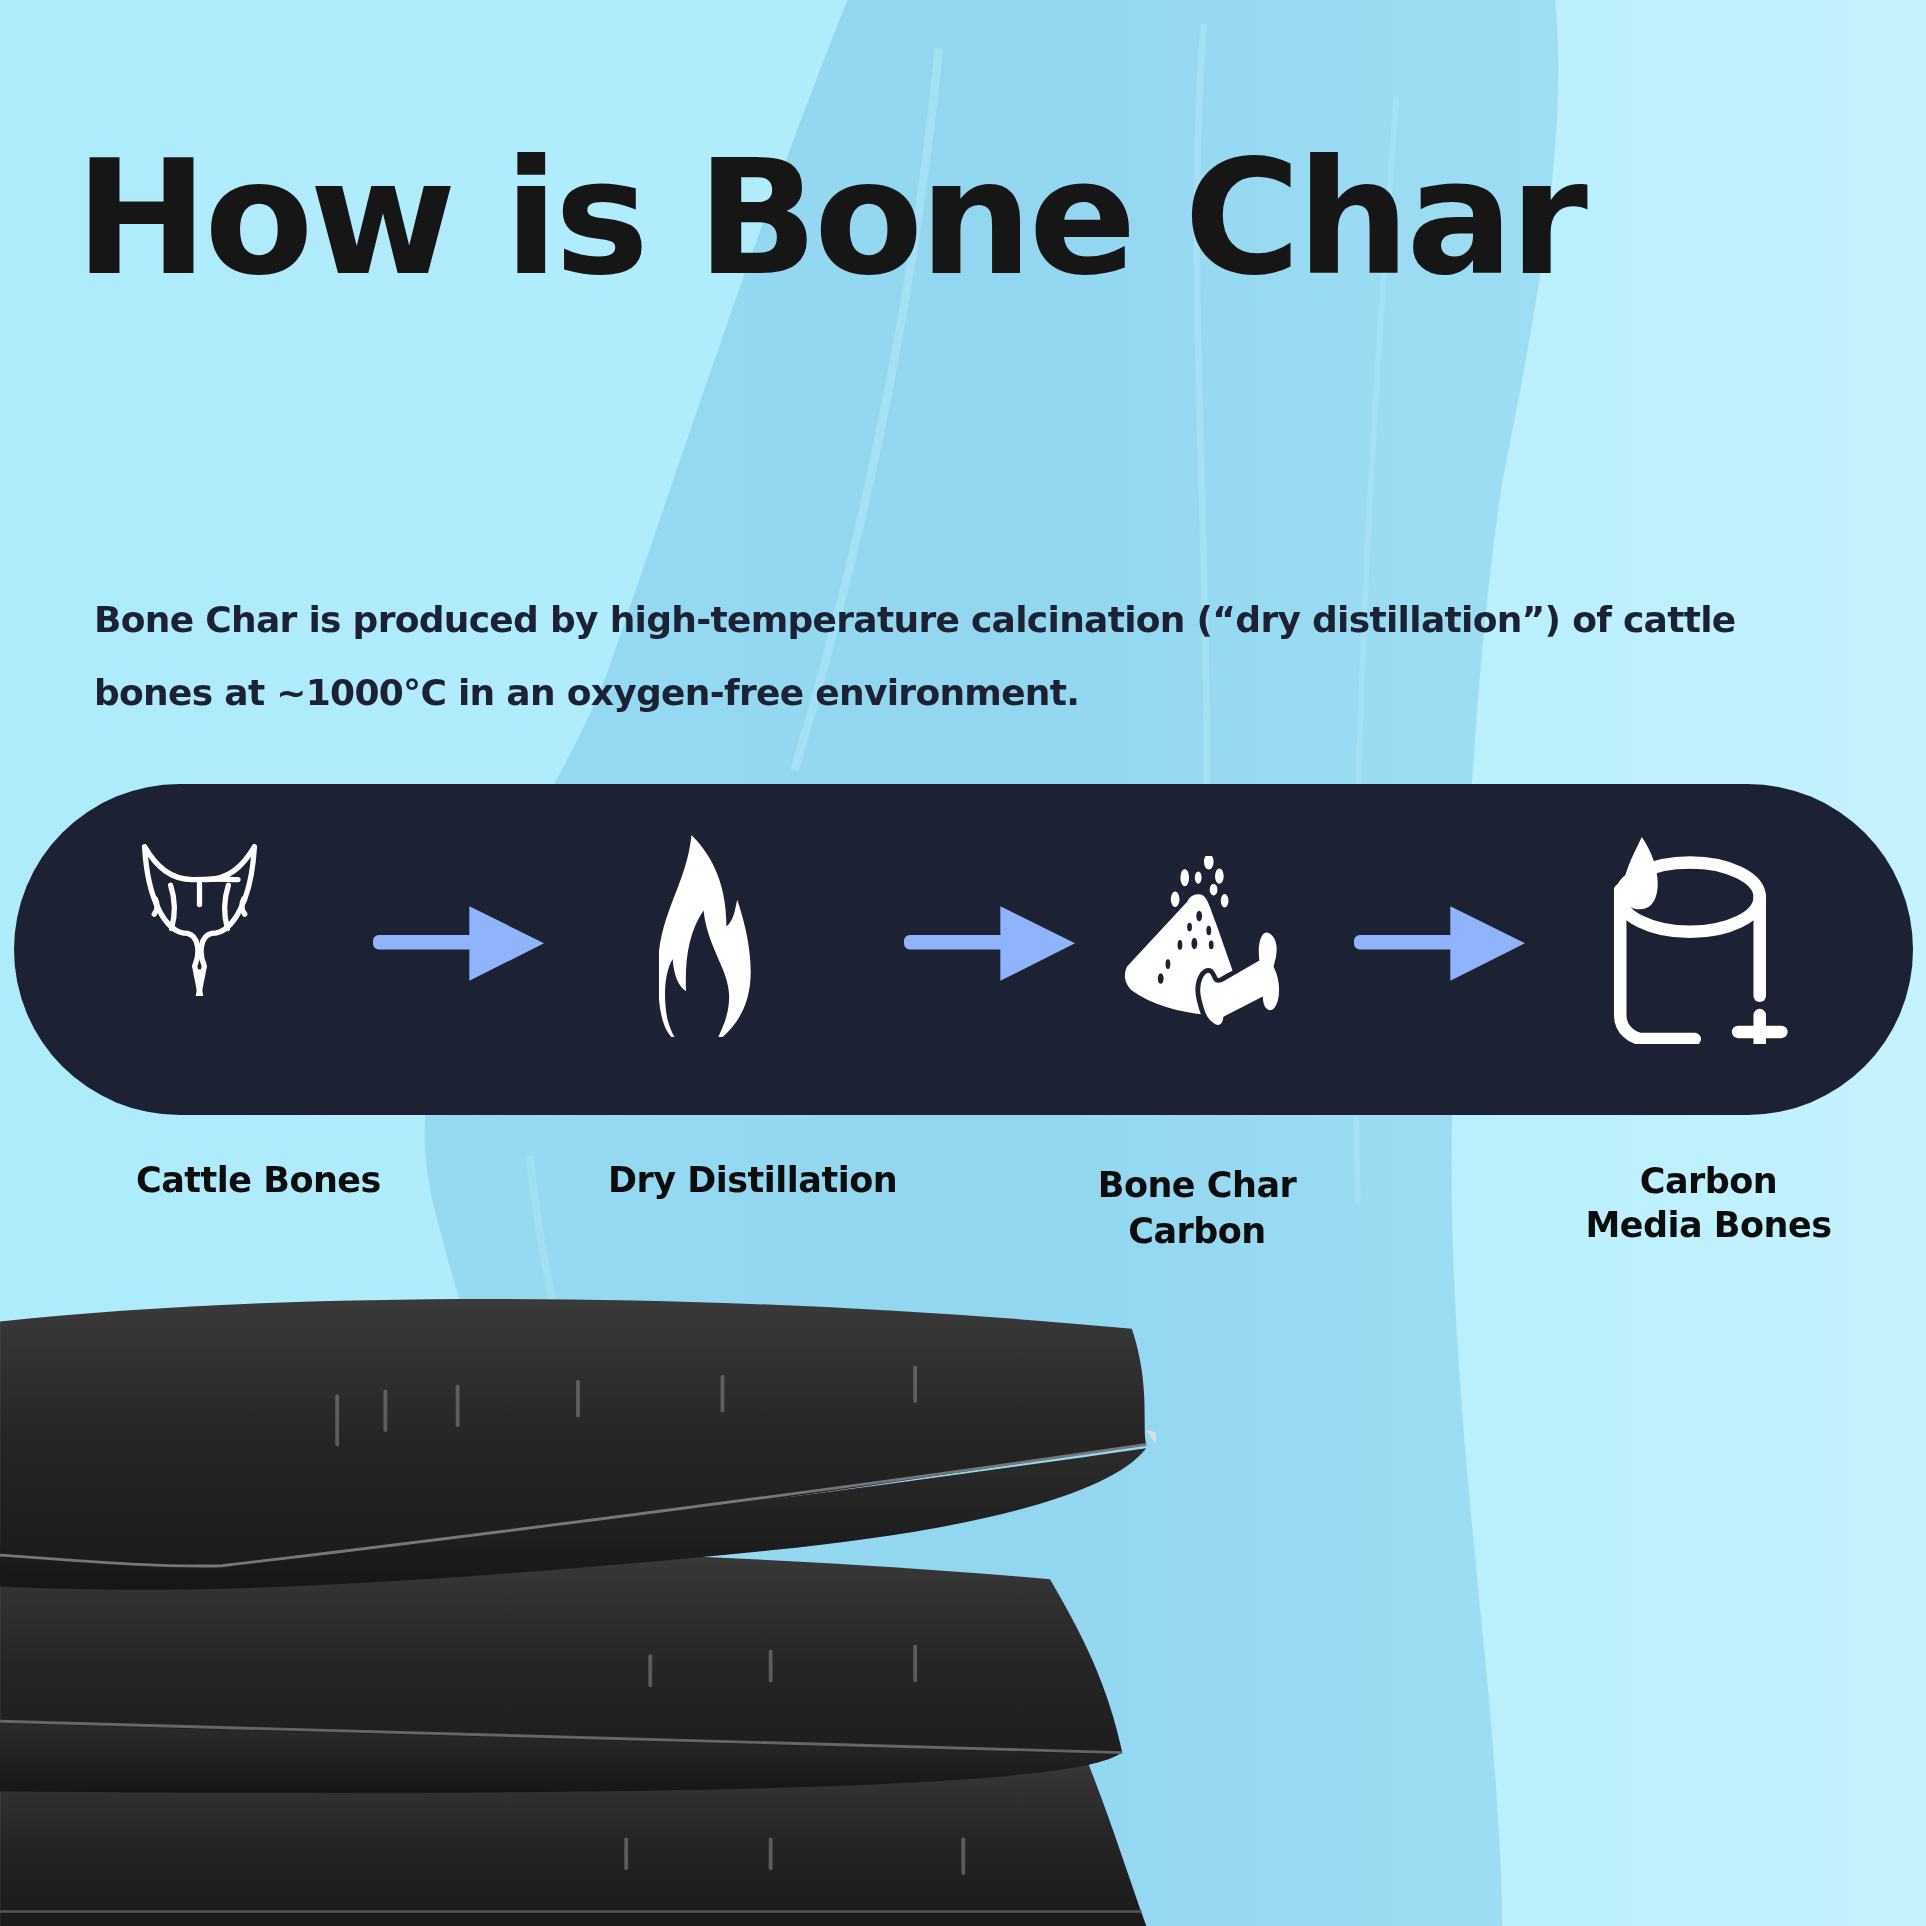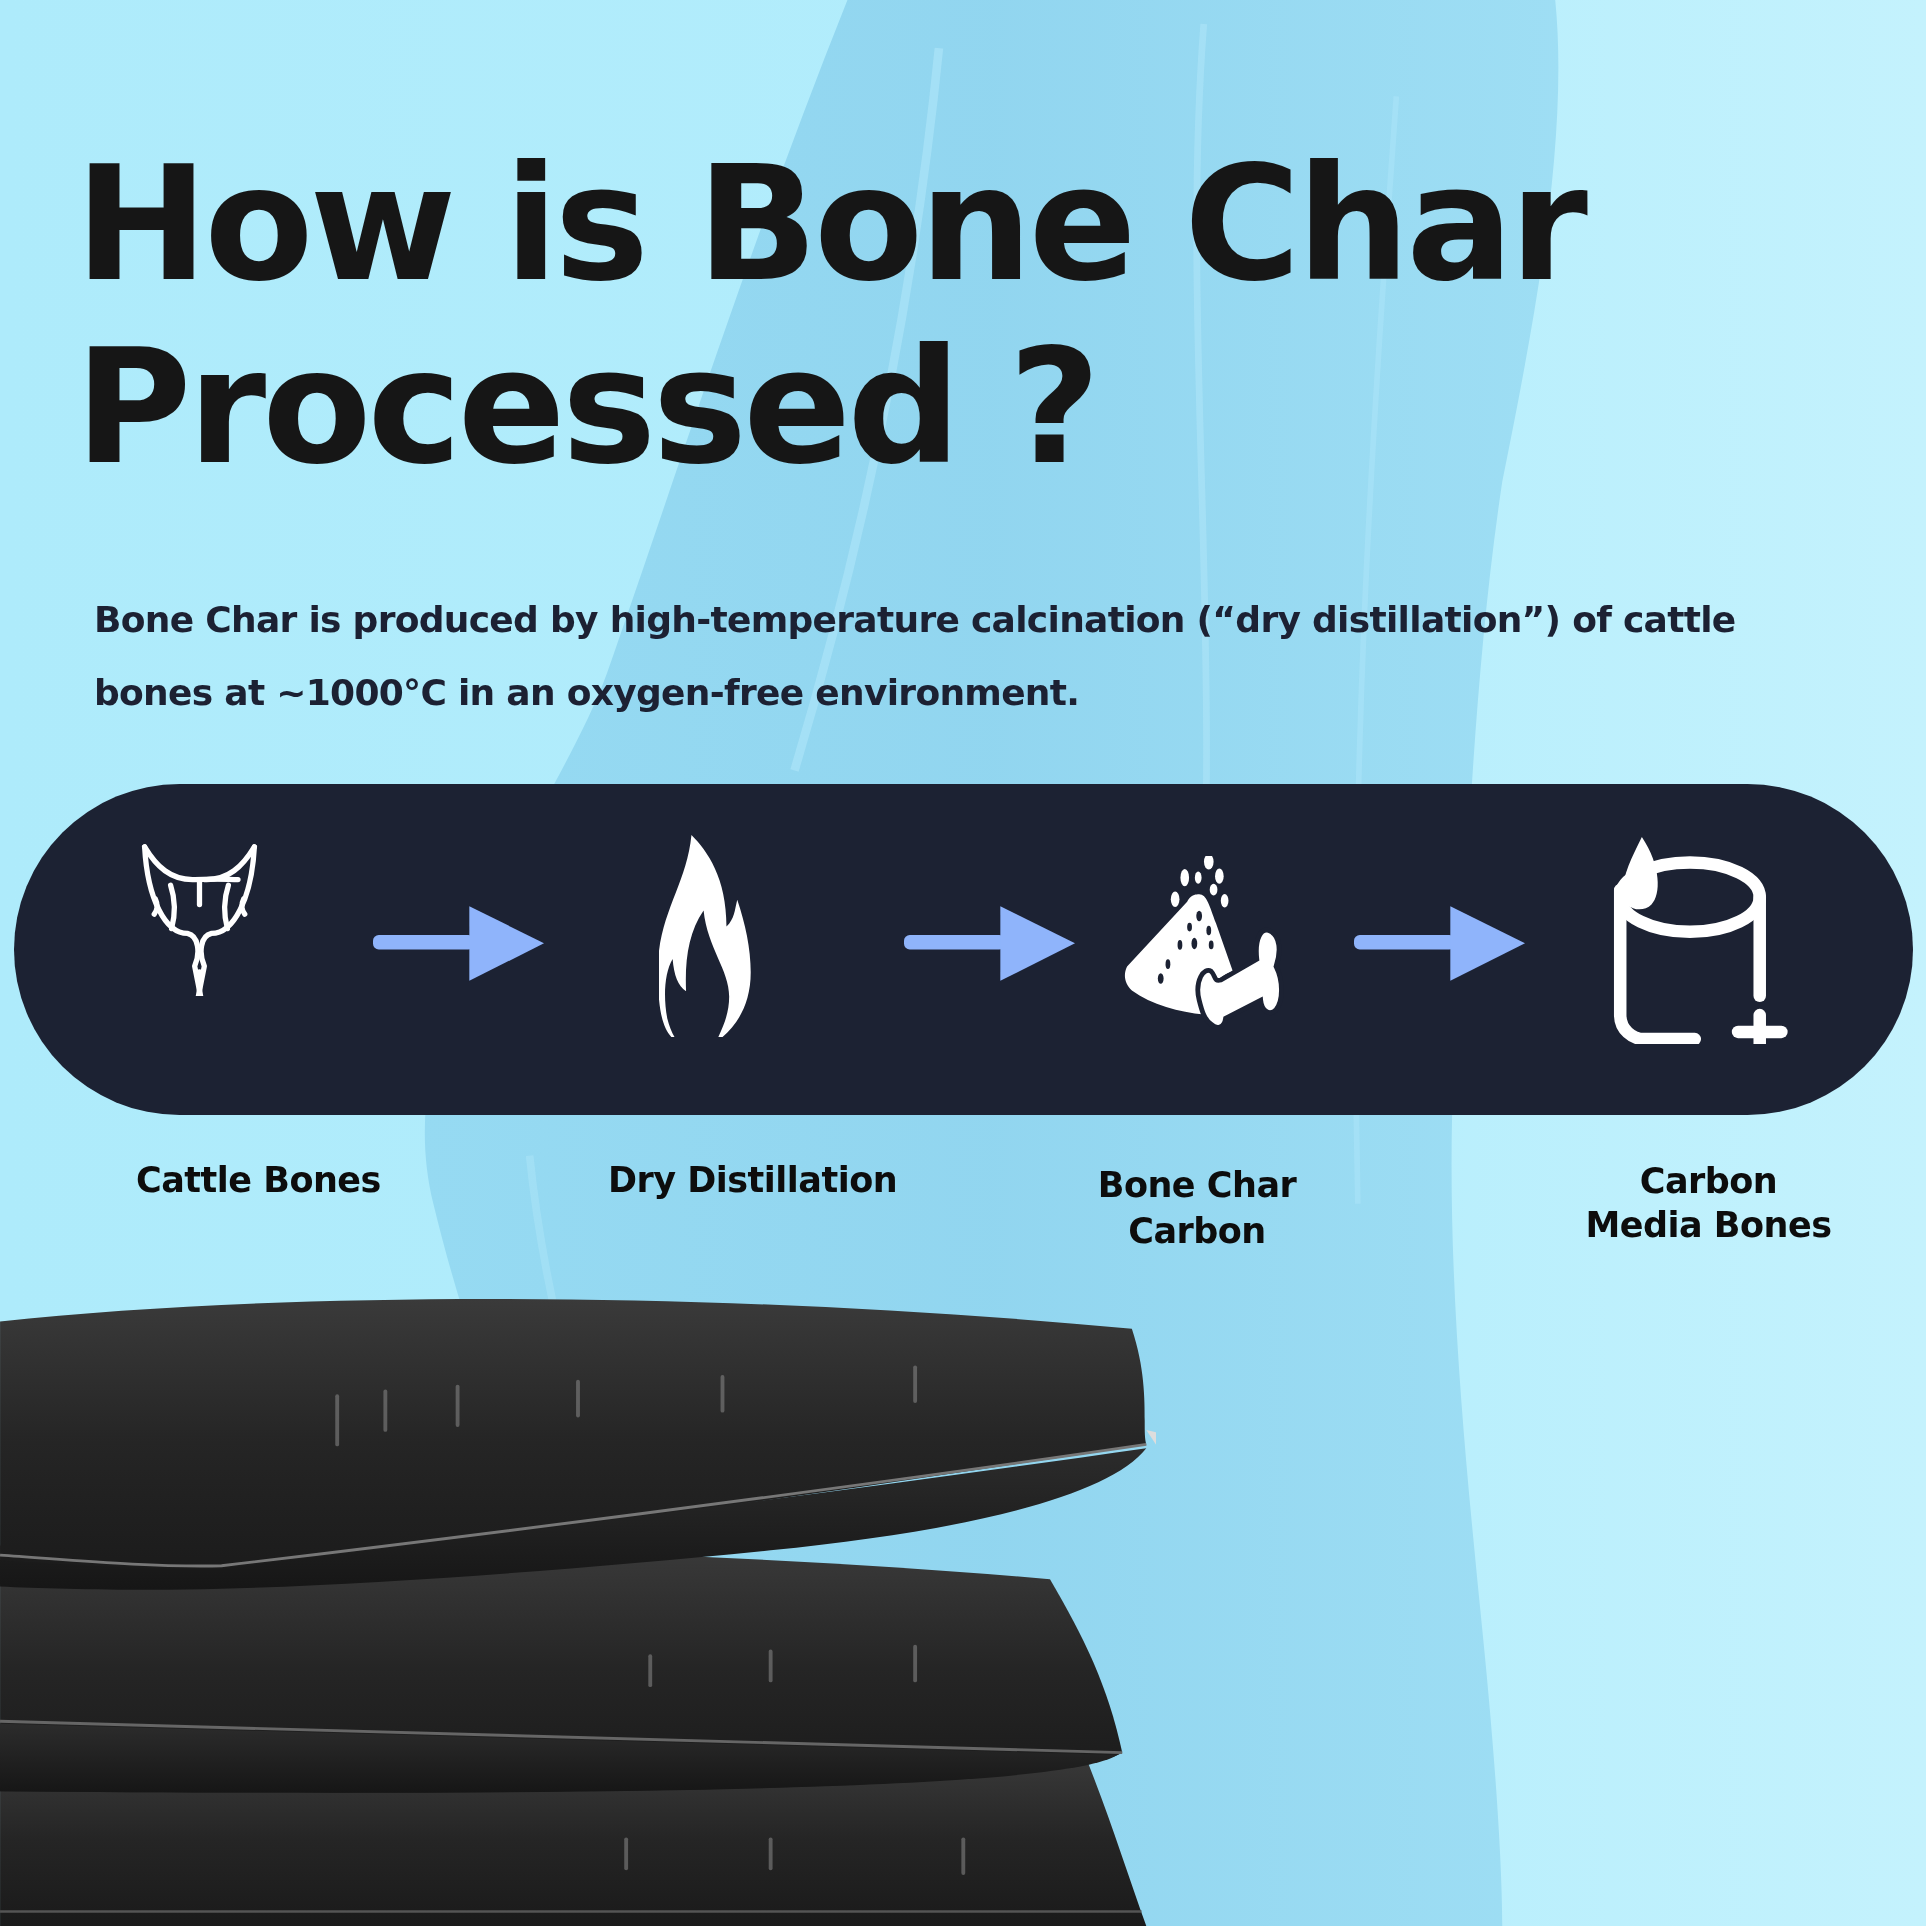--- a/index.html
+++ b/index.html
@@ -6,21 +6,21 @@
   body {
     width: 1926px; height: 1926px; position: relative; overflow: hidden;
     background: linear-gradient(90deg, #aeebfb 0%, #b3edfc 60%, #c4f2fd 100%);
     font-family: "Liberation Sans", "DejaVu Sans", sans-serif;
   }
   .water {
     position: absolute; left: 0; top: 0; width: 1926px; height: 1926px;
     pointer-events: none;
   }
   .title {
-    position: absolute; left: 75px; top: 132px; margin: 0;
+    position: absolute; left: 75px; top: 126px; margin: 0;
     font-family: "DejaVu Sans", sans-serif; font-weight: bold;
     font-size: 159px; line-height: 183px; color: #161616;
     letter-spacing: -3.9px;
   }
   .desc {
     position: absolute; left: 86px; top: 575px; width: 1734px; margin: 8px;
     font-family: "DejaVu Sans", sans-serif; font-weight: bold;
     font-size: 36px; line-height: 73px; color: #1c2133;
     letter-spacing: -0.7px;
   }
@@ -50,21 +50,20 @@
   </defs>
   <path d="M1760 0 L3230 0 C3260 300 3180 700 3120 1000 C3060 1400 3050 1800 3020 2200 C3000 2600 3040 3000 3080 3400 C3110 3700 3120 3900 3120 4000 L1500 4000 C1300 3600 1020 3000 900 2500 C800 2100 1150 1700 1260 1400 C1400 1000 1560 500 1760 0 Z" fill="url(#wg)" opacity="0.9"></path>
   <path d="M1950 100 C1900 600 1800 1100 1650 1600" stroke="#b5e9fb" stroke-width="18" fill="none" opacity="0.5"></path>
   <path d="M2500 50 C2450 700 2550 1400 2480 2200" stroke="#b5e9fb" stroke-width="14" fill="none" opacity="0.45"></path>
   <path d="M2900 200 C2850 900 2800 1600 2820 2500" stroke="#aee6f9" stroke-width="12" fill="none" opacity="0.5"></path>
   <path d="M1100 2400 C1150 2900 1350 3400 1550 3900" stroke="#b5e9fb" stroke-width="16" fill="none" opacity="0.4"></path>
 </svg>
 
 <h1 class="title">
   <span>How is Bone Char</span><br>
-  <span>Processed ?</span>
 </h1>
 
 <p class="desc">Bone Char is produced by high-temperature calcination (“dry distillation”) of cattle bones at ~1000°C in an oxygen-free environment.</p>
 
 <div class="pill">
 
   <svg class="icon" style="left:118px; top:58px;" width="135" height="154" viewBox="0 0 240 320" fill="none" stroke="#ffffff" stroke-width="11" stroke-linecap="round" stroke-linejoin="round">
     <path d="M6 10 C30 50 60 80 110 78 C150 76 180 78 200 78"></path>
     <path d="M234 10 C210 50 180 80 130 78"></path>
     <path d="M6 10 C12 120 50 190 95 190 C118 195 122 230 110 258 L140 410"></path>

